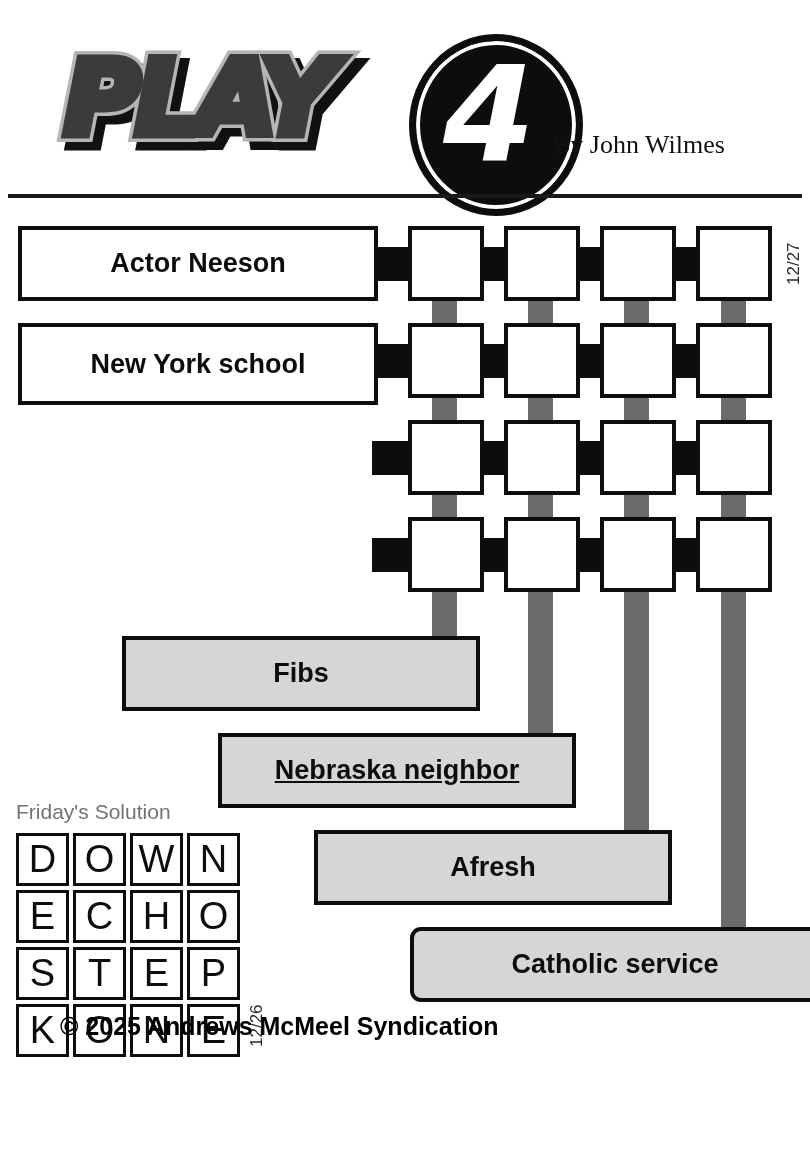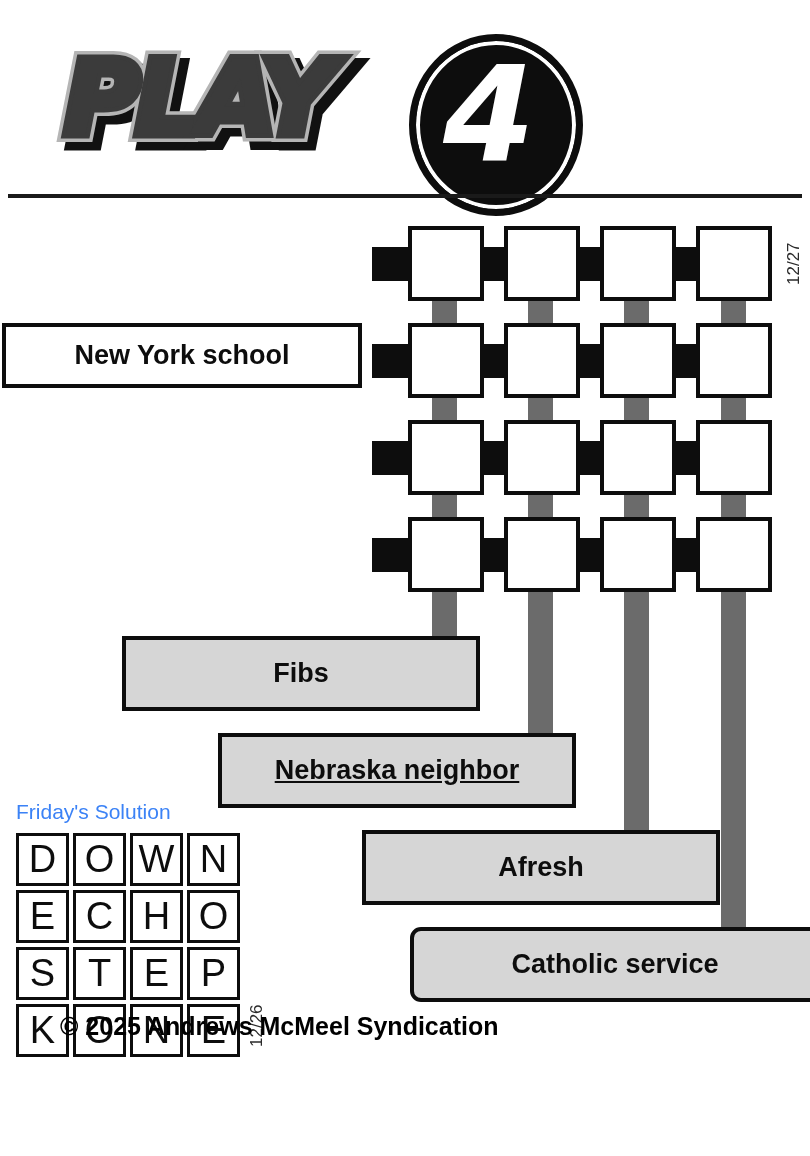--- a/index.html
+++ b/index.html
@@ -167,21 +167,21 @@
   
   #solution {
     position: absolute;
     left: 16px; top: 800px;
     z-index: 8;
   }
   #solution-title {
     position: absolute;
     left: 0; top: 0;
     font-size: 21px;
-    color: #3b82f6;
+    color: #737373;
     white-space: nowrap;
   }
   .sol-cell {
     position: absolute;
     box-sizing: border-box;
     width: 53px; height: 53px;
     background: #ffffff;
     border: 3px solid #0d0d0d;
     display: flex;
     align-items: center;
@@ -211,58 +211,60 @@
 
   <div id="logo-wrap">
     <div class="logo-text logo-shadow">PLAY</div>
     <div class="logo-text logo-outline">PLAY</div>
     <div class="logo-text logo-dark">PLAY</div>
     <div class="logo-text logo-face">PLAY</div>
     <div id="logo-oval"></div>
     <div id="logo-four">4</div>
   </div>
 
+  <div id="byline">By John Wilmes</div>
   <div id="top-rule"></div>
 </div>
 
 <div id="puzzle">
 
   <div class="v-connector" style="left:432px; top:296px; width:25px; height:350px;"></div>
   <div class="v-connector" style="left:528px; top:296px; width:25px; height:447px;"></div>
   <div class="v-connector" style="left:624px; top:296px; width:25px; height:544px;"></div>
   <div class="v-connector" style="left:721px; top:296px; width:25px; height:641px;"></div>
 
   <div class="h-connector" style="left:372px; top:247px; width:400px; height:34px;"></div>
+  <div class="clue-box" style="left:18px; top:226px; width:360px; height:75px;">Actor Neeson</div>
   <div class="letter-box" style="left:408px; top:226px; width:76px; height:75px;"></div>
   <div class="letter-box" style="left:504px; top:226px; width:76px; height:75px;"></div>
   <div class="letter-box" style="left:600px; top:226px; width:76px; height:75px;"></div>
   <div class="letter-box" style="left:696px; top:226px; width:76px; height:75px;"></div>
 
   <div class="h-connector" style="left:372px; top:344px; width:400px; height:34px;"></div>
-  <div class="clue-box" style="left:2px; top:323px; width:360px; height:65px;">New York school</div>
+  <div class="clue-box" style="left:18px; top:323px; width:360px; height:82px;">New York school</div>
   <div class="letter-box" style="left:408px; top:323px; width:76px; height:75px;"></div>
   <div class="letter-box" style="left:504px; top:323px; width:76px; height:75px;"></div>
   <div class="letter-box" style="left:600px; top:323px; width:76px; height:75px;"></div>
   <div class="letter-box" style="left:696px; top:323px; width:76px; height:75px;"></div>
 
   <div class="h-connector" style="left:372px; top:441px; width:400px; height:34px;"></div>
   <div class="letter-box" style="left:408px; top:420px; width:76px; height:75px;"></div>
   <div class="letter-box" style="left:504px; top:420px; width:76px; height:75px;"></div>
   <div class="letter-box" style="left:600px; top:420px; width:76px; height:75px;"></div>
   <div class="letter-box" style="left:696px; top:420px; width:76px; height:75px;"></div>
 
   <div class="h-connector" style="left:372px; top:538px; width:400px; height:34px;"></div>
   <div class="letter-box" style="left:408px; top:517px; width:76px; height:75px;"></div>
   <div class="letter-box" style="left:504px; top:517px; width:76px; height:75px;"></div>
   <div class="letter-box" style="left:600px; top:517px; width:76px; height:75px;"></div>
   <div class="letter-box" style="left:696px; top:517px; width:76px; height:75px;"></div>
 
   <div class="answer-box" style="left:122px; top:636px; width:358px; height:75px;">Fibs</div>
   <div class="answer-box" style="left:218px; top:733px; width:358px; height:75px;text-decoration:underline;">Nebraska neighbor</div>
-  <div class="answer-box" style="left:314px; top:830px; width:358px; height:75px;margin-left:48px;">Afresh</div>
+  <div class="answer-box" style="left:314px; top:830px; width:358px; height:75px;">Afresh</div>
   <div class="answer-box" style="left:410px; top:927px; width:410px; height:75px;border-radius:11px;">Catholic service</div>
 
   <div class="date-label" style="left:784px; top:285px;">12/27</div>
 </div>
 
 <div id="solution">
   <div id="solution-title">Friday's Solution</div>
 
   <div class="sol-cell" style="left:0px;   top:33px;">D</div>
   <div class="sol-cell" style="left:57px;  top:33px;">O</div>

